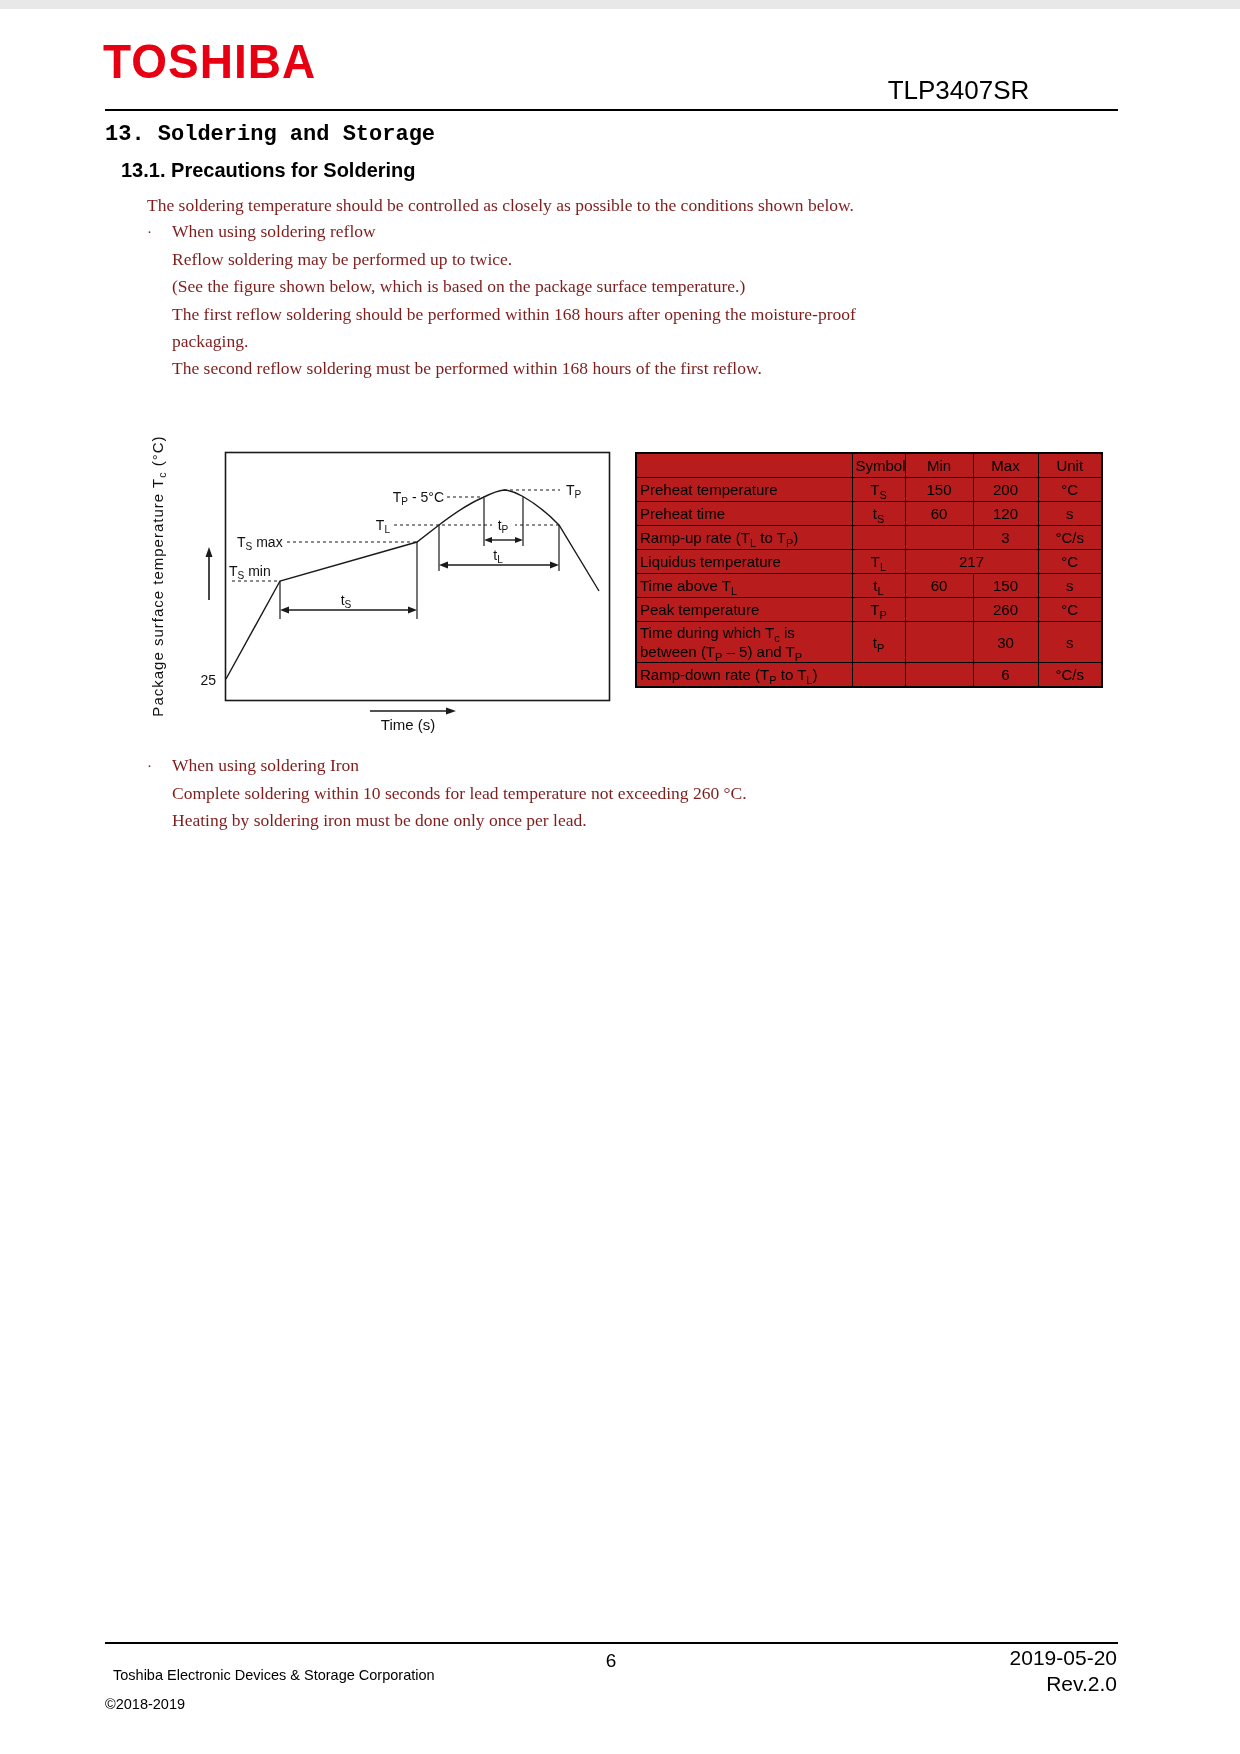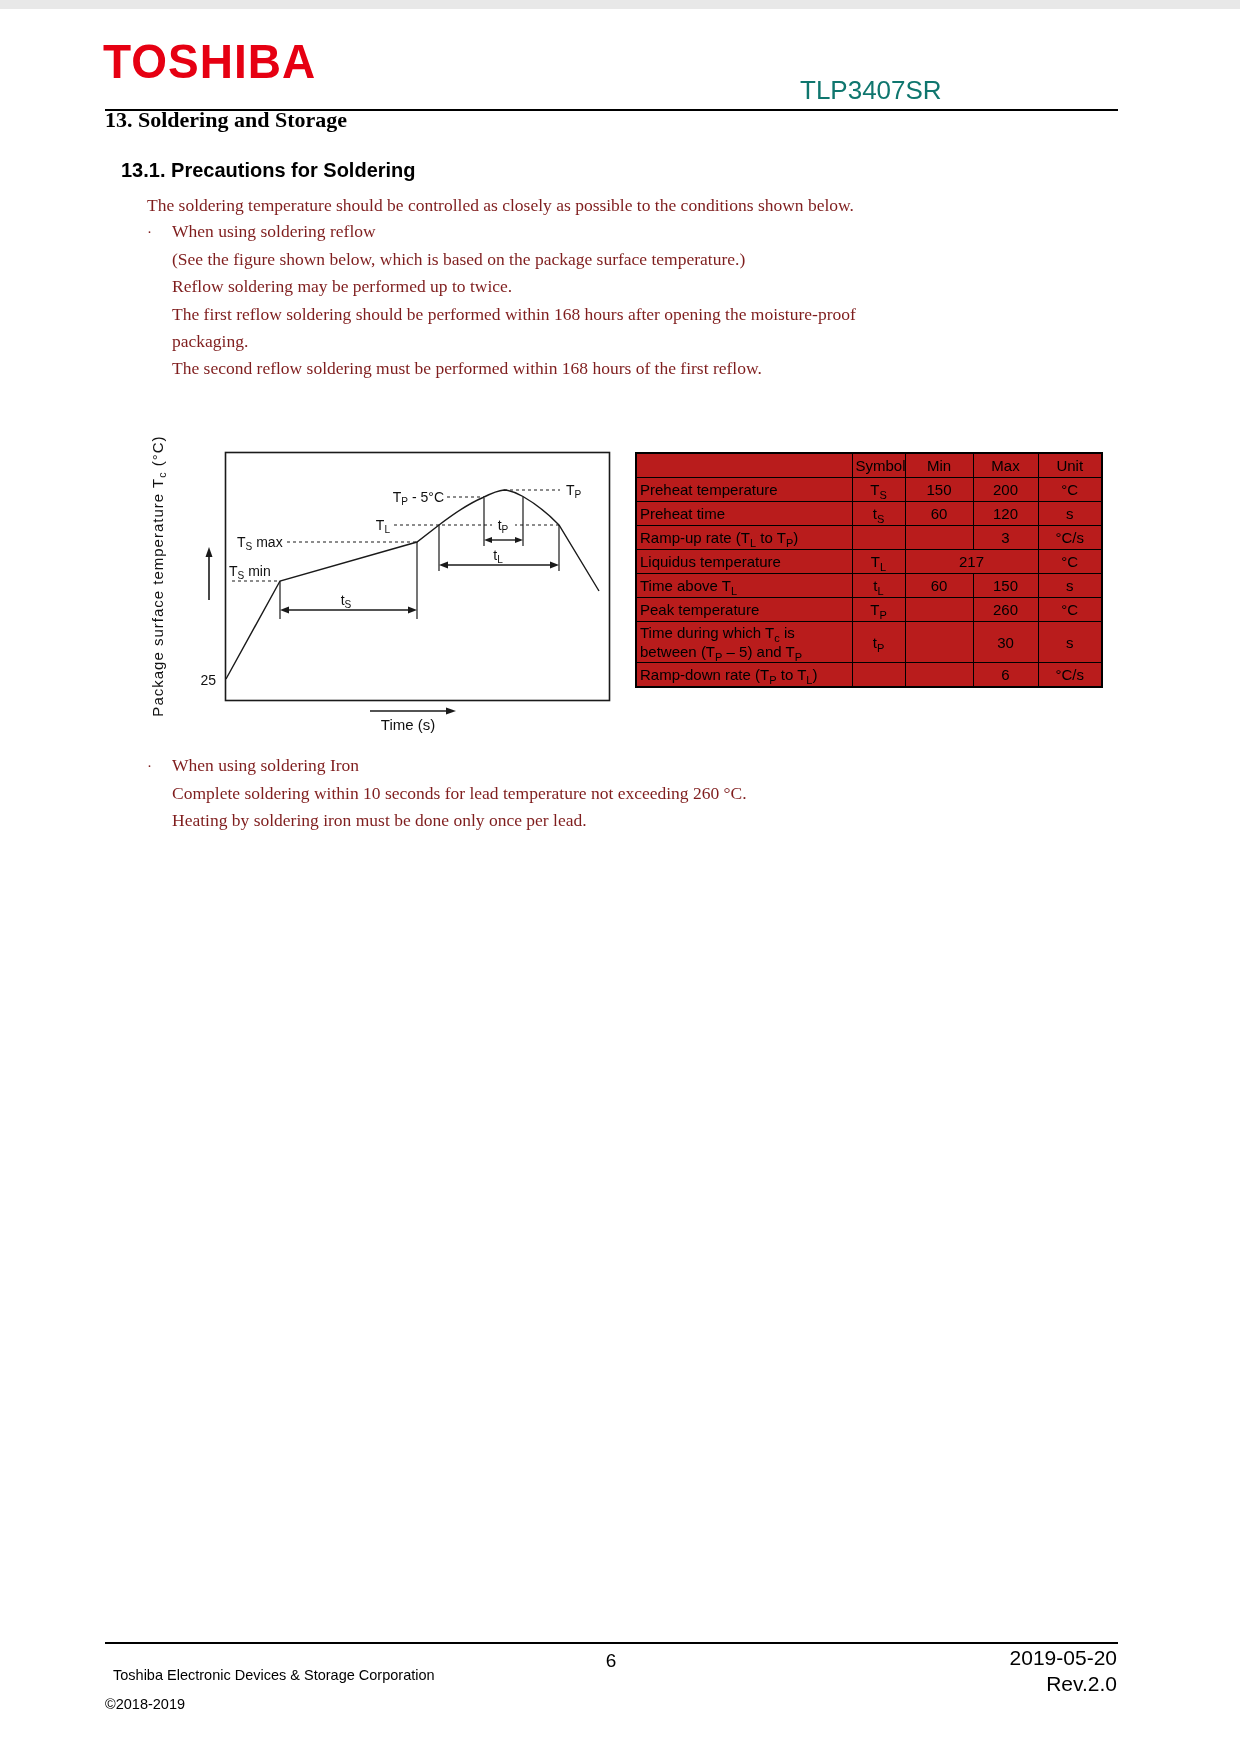--- a/index.html
+++ b/index.html
@@ -12,28 +12,28 @@
   .abs { position:absolute; }
 
   
   .logo {
     left:103px; top:24px;
     font-family:"Liberation Sans", sans-serif;
     font-weight:800; font-size:46px; letter-spacing:1px;
     color:#e60012; transform:scaleY(1.04); transform-origin:left top;
   }
   .part-number {
-    left:800px; top:66px; width:317px; text-align:left;
-    font-family:"Liberation Sans", sans-serif; font-size:26px; color:#0f766e;
+    left:800px; top:66px; width:317px; text-align:center;
+    font-family:"Liberation Sans", sans-serif; font-size:26px; color:#000000;
   }
   .rule { background:#000; height:2px; }
   .header-rule { left:105px; top:100px; width:1013px; }
 
   
-  .h1 { left:105px; top:98px; font-family:Liberation Serif, serif; font-weight:bold; font-size:22px; }
+  .h1 { left:105px; top:113px; font-family:Liberation Mono, monospace; font-weight:bold; font-size:22px; }
   .h2 { left:121px; top:150px; font-family:"Liberation Sans", sans-serif; font-weight:bold; font-size:20px;text-align:right; }
 
   
   .body-text { font-size:17.5px; line-height:27.2px; color:#7f1d1d; }
   .intro { left:147px; top:183px; width:980px; }
   .bullet { width:980px; }
   .bullet .marker { display:inline-block; width:25px; font-size:15px; }
   .bullet .b-line { margin-left:25px; }
 
   
@@ -73,22 +73,22 @@
 
   <div class="abs h1">13. Soldering and Storage</div>
   <div class="abs h2">13.1. Precautions for Soldering</div>
 
   <div class="abs body-text intro">The soldering temperature should be controlled as closely as possible to the conditions shown below.</div>
 
   <div class="abs body-text bullet" style="left:147px; top:209px;">
     <div>
       <span class="marker">·</span><span>When using soldering reflow</span>
     </div>
+    <div class="b-line">Reflow soldering may be performed up to twice.</div>
     <div class="b-line">(See the figure shown below, which is based on the package surface temperature.)</div>
-    <div class="b-line">Reflow soldering may be performed up to twice.</div>
     <div class="b-line">The first reflow soldering should be performed within 168 hours after opening the moisture-proof</div>
     <div class="b-line">packaging.</div>
     <div class="b-line">The second reflow soldering must be performed within 168 hours of the first reflow.</div>
   </div>
 
   <svg class="abs figure-svg" width="480" height="345" viewBox="140 385 480 345">
 
     <rect x="225.5" y="443.5" width="384" height="248" fill="none" stroke="#1a1a1a" stroke-width="1.6"></rect>
 
     <g stroke="#1a1a1a" stroke-width="1.2" stroke-dasharray="3,3">

